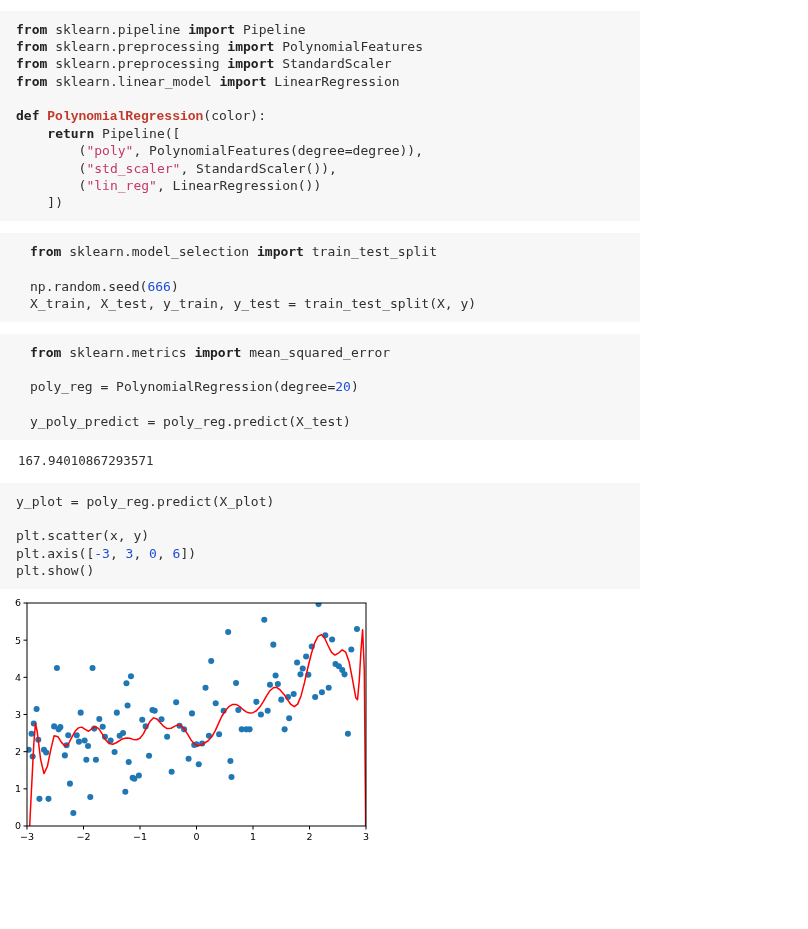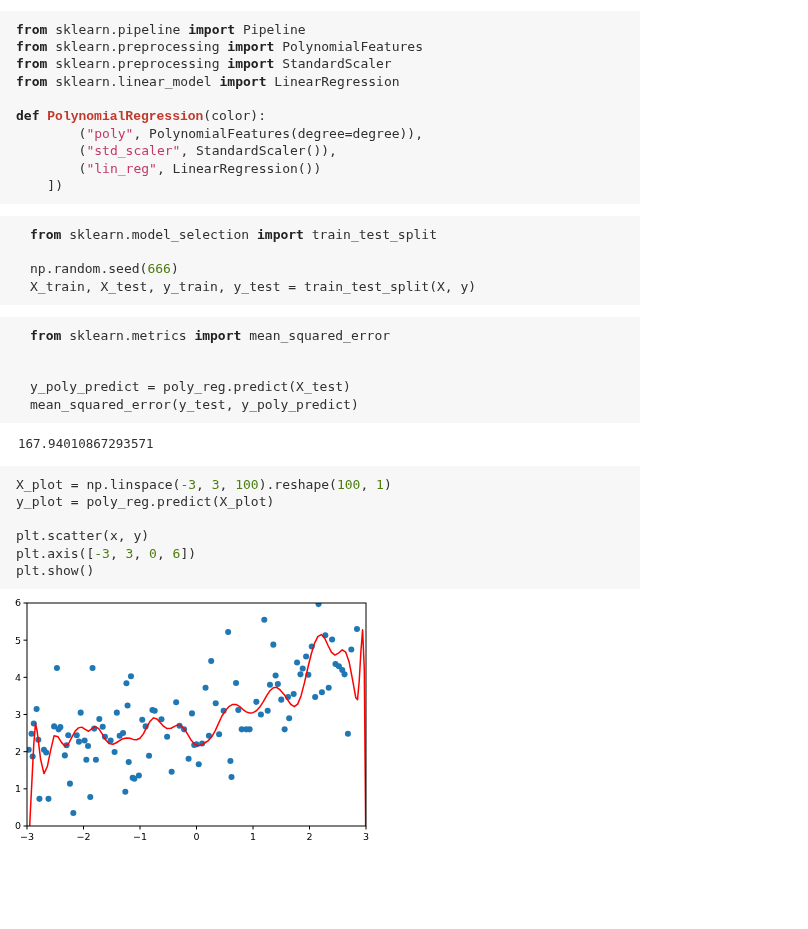--- a/index.html
+++ b/index.html
@@ -27,67 +27,67 @@
     font-size:13px;
     line-height:17.2px;
     color:#303030;
     white-space:pre;
     letter-spacing:0px;
   }
   .blank{height:17.2px;}
   .kw{color:#222222;font-weight:bold;}
   .fn{color:#c0392b;font-weight:bold;font-family:Liberation Mono, monospace;}
   .str{color:#c4386a;}
-  .num{color:#4d7c0f;}
+  .num{color:#1d4ed8;}
   .plain{color:#303030;}
   .outtext{font-size:12.5px;color:#303030;line-height:17px;white-space:pre;}
 
   .plotwrap{background:#ffffff;width:808px;padding-top:2px;}
   svg.figure{display:block;}
   text.tick{font-family:"DejaVu Sans","Liberation Sans",sans-serif;font-size:9.5px;fill:#000000;}
 </style>
 </head>
 <body>
 
 <div class="nb">
 
   <div class="cell" id="c0" style="margin-top:11px;">
       <div class="line"><span class="kw">from </span><span class="plain">sklearn.pipeline </span><span class="kw">import </span><span class="plain">Pipeline</span></div>
       <div class="line"><span class="kw">from </span><span class="plain">sklearn.preprocessing </span><span class="kw">import </span><span class="plain">PolynomialFeatures</span></div>
       <div class="line"><span class="kw">from </span><span class="plain">sklearn.preprocessing </span><span class="kw">import </span><span class="plain">StandardScaler</span></div>
       <div class="line"><span class="kw">from </span><span class="plain">sklearn.linear_model </span><span class="kw">import </span><span class="plain">LinearRegression</span></div>
       <div class="line blank">&nbsp;</div>
       <div class="line"><span class="kw">def </span><span class="fn">PolynomialRegression</span><span class="plain">(color):</span></div>
+      <div class="line"><span class="plain">    </span><span class="kw">return </span><span class="plain">Pipeline([</span></div>
       <div class="line"><span class="plain">        (</span><span class="str">"poly"</span><span class="plain">, PolynomialFeatures(degree=degree)),</span></div>
       <div class="line"><span class="plain">        (</span><span class="str">"std_scaler"</span><span class="plain">, StandardScaler()),</span></div>
       <div class="line"><span class="plain">        (</span><span class="str">"lin_reg"</span><span class="plain">, LinearRegression())</span></div>
       <div class="line"><span class="plain">    ])</span></div>
     </div>
 
   <div class="cell gap-top" id="c1">
       <div class="line"><span class="kw">from </span><span class="plain">sklearn.model_selection </span><span class="kw">import </span><span class="plain">train_test_split</span></div>
       <div class="line blank">&nbsp;</div>
       <div class="line"><span class="plain">np.random.seed(</span><span class="num">666</span><span class="plain">)</span></div>
       <div class="line"><span class="plain">X_train, X_test, y_train, y_test = train_test_split(X, y)</span></div>
     </div>
 
   <div class="cell gap-top" id="c2">
       <div class="line"><span class="kw">from </span><span class="plain">sklearn.metrics </span><span class="kw">import </span><span class="plain">mean_squared_error</span></div>
       <div class="line blank">&nbsp;</div>
+      <div class="line"><span class="plain">poly_reg = PolynomialRegression(degree=</span><span class="num">20</span><span class="plain">)</span></div>
       <div class="line blank">&nbsp;</div>
       <div class="line"><span class="plain">y_poly_predict = poly_reg.predict(X_test)</span></div>
-      <div class="line"><span class="plain">mean_squared_error(y_test, y_poly_predict)</span></div>
     </div>
 
   <div class="out">
     <div class="outtext">167.94010867293571</div>
   </div>
 
   <div class="cell" id="c4">
-      <div class="line"><span class="plain">X_plot = np.linspace(</span><span class="num">-3</span><span class="plain">, </span><span class="num">3</span><span class="plain">, </span><span class="num">100</span><span class="plain">).reshape(</span><span class="num">100</span><span class="plain">, </span><span class="num">1</span><span class="plain">)</span></div>
       <div class="line"><span class="plain">y_plot = poly_reg.predict(X_plot)</span></div>
       <div class="line blank">&nbsp;</div>
       <div class="line"><span class="plain">plt.scatter(x, y)</span></div>
       <div class="line"><span class="plain">plt.axis([</span><span class="num">-3</span><span class="plain">, </span><span class="num">3</span><span class="plain">, </span><span class="num">0</span><span class="plain">, </span><span class="num">6</span><span class="plain">])</span></div>
       <div class="line"><span class="plain">plt.show()</span></div>
     </div>
 
   <div class="plotwrap">
     <svg class="figure" width="400" height="258" viewBox="0 0 400 258">
       <g id="fig-root">

